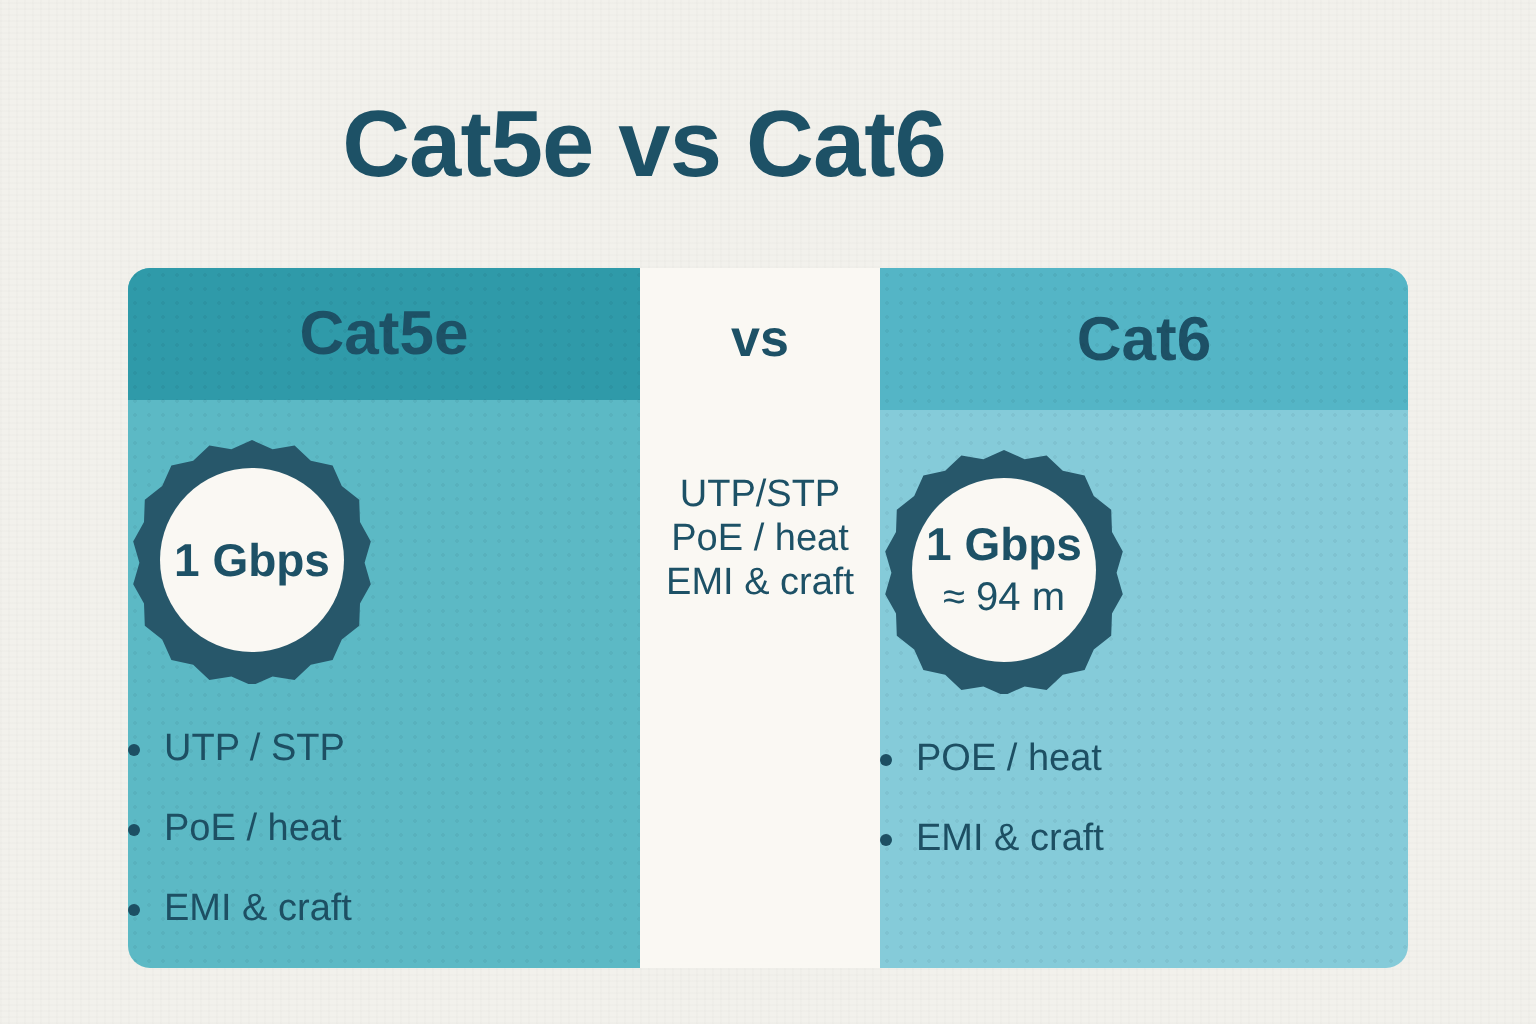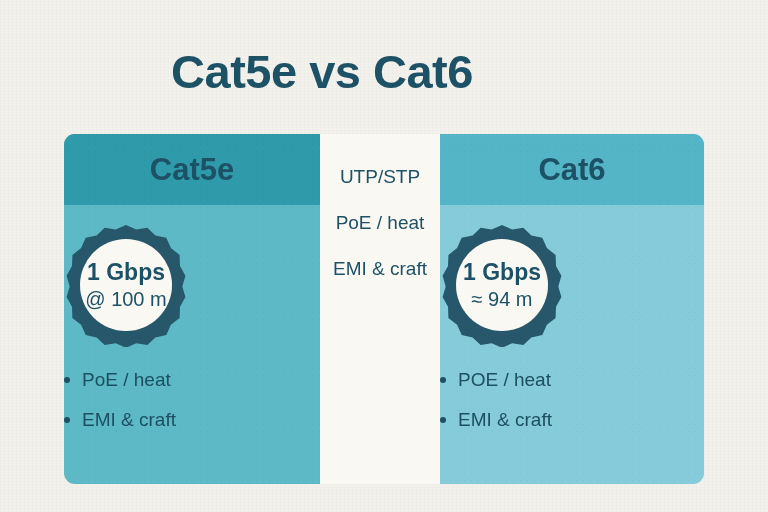--- a/index.html
+++ b/index.html
@@ -144,21 +144,20 @@
     background: #1d4f63;
     margin-right: 12px;
     flex: none;
   }
 
   .center-items {
     margin-top: 32px;
     display: flex;
     flex-direction: column;
     align-items: center;
-    gap: 24px;
   }
   .center-item {
     font-size: 19px;
     color: #1d5166;
     white-space: nowrap;
   }
 </style>
 </head>
 <body>
 
@@ -178,37 +177,41 @@
              L72.3 6.6 L83.3 4.8 L91.4 12.4 L102.3 14.8 L106.9 25.0 L115.6 31.9 L116.0 43.0
              L121.4 52.7 L118.3 63.4 L121.4 74.1 L116.0 83.8 L115.6 94.9 L106.9 101.8
              L102.3 112.0 L91.4 114.4 L83.3 122.0 L72.3 120.2 L62 124.8 L51.7 120.2
              L40.7 122.0 L32.6 114.4 L21.7 112.0 L17.1 101.8 L8.4 94.9 L8.0 83.8
              L2.6 74.1 L5.7 63.4 L2.6 52.7 L8.0 43.0 L8.4 31.9 L17.1 25.0
              L21.7 14.8 L32.6 12.4 L40.7 4.8 L51.7 6.6 Z"></path>
         <circle cx="62" cy="62" r="46" fill="#faf8f3"></circle>
       </svg>
       <div class="badge-text">
         <div class="badge-primary">1 Gbps</div>
-        <div class="badge-secondary">@ 100 m</div>
       </div>
     </div>
 
     <ul class="bullets">
       <li>
         <span class="bullet-dot"></span>
+        <span>UTP / STP</span>
+      </li>
+      <li>
+        <span class="bullet-dot"></span>
         <span>PoE / heat</span>
       </li>
       <li>
         <span class="bullet-dot"></span>
         <span>EMI &amp; craft</span>
       </li>
     </ul>
   </div>
 
   <div class="panel panel-center">
+    <div class="panel-header">vs</div>
     <div class="center-items">
       <div class="center-item">UTP/STP</div>
       <div class="center-item">PoE / heat</div>
       <div class="center-item">EMI &amp; craft</div>
     </div>
   </div>
 
   <div class="panel panel-right">
     <div class="dots"></div>
     <div class="panel-header">Cat6</div>

